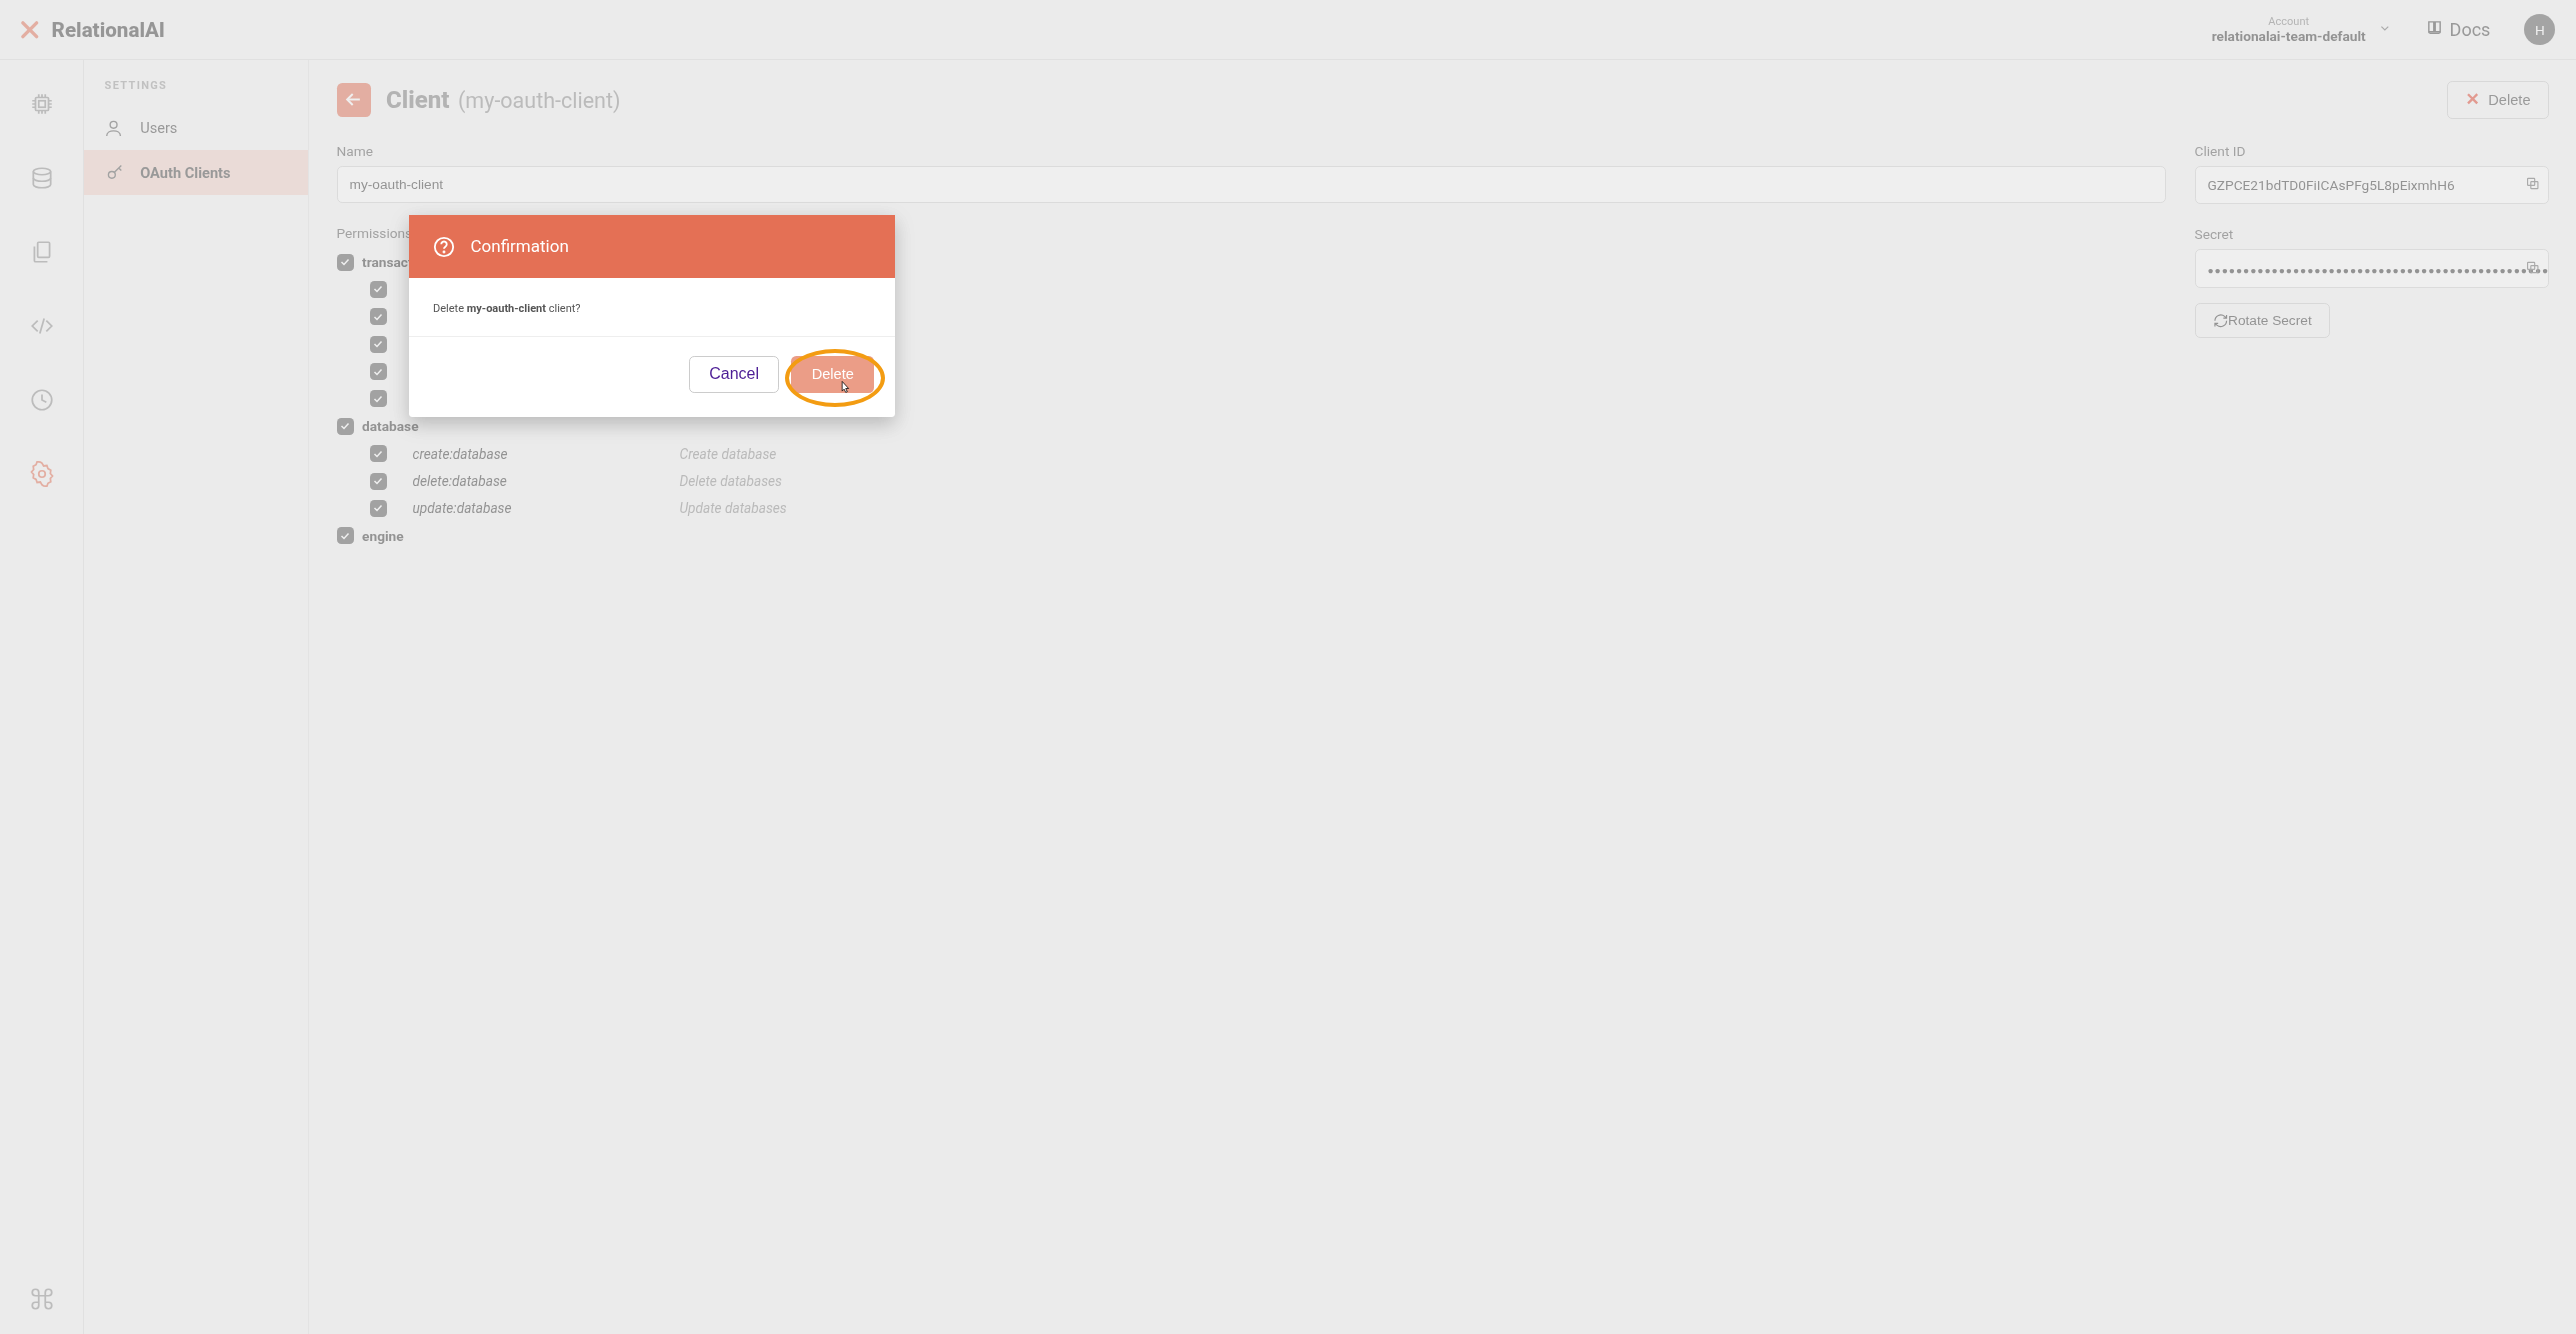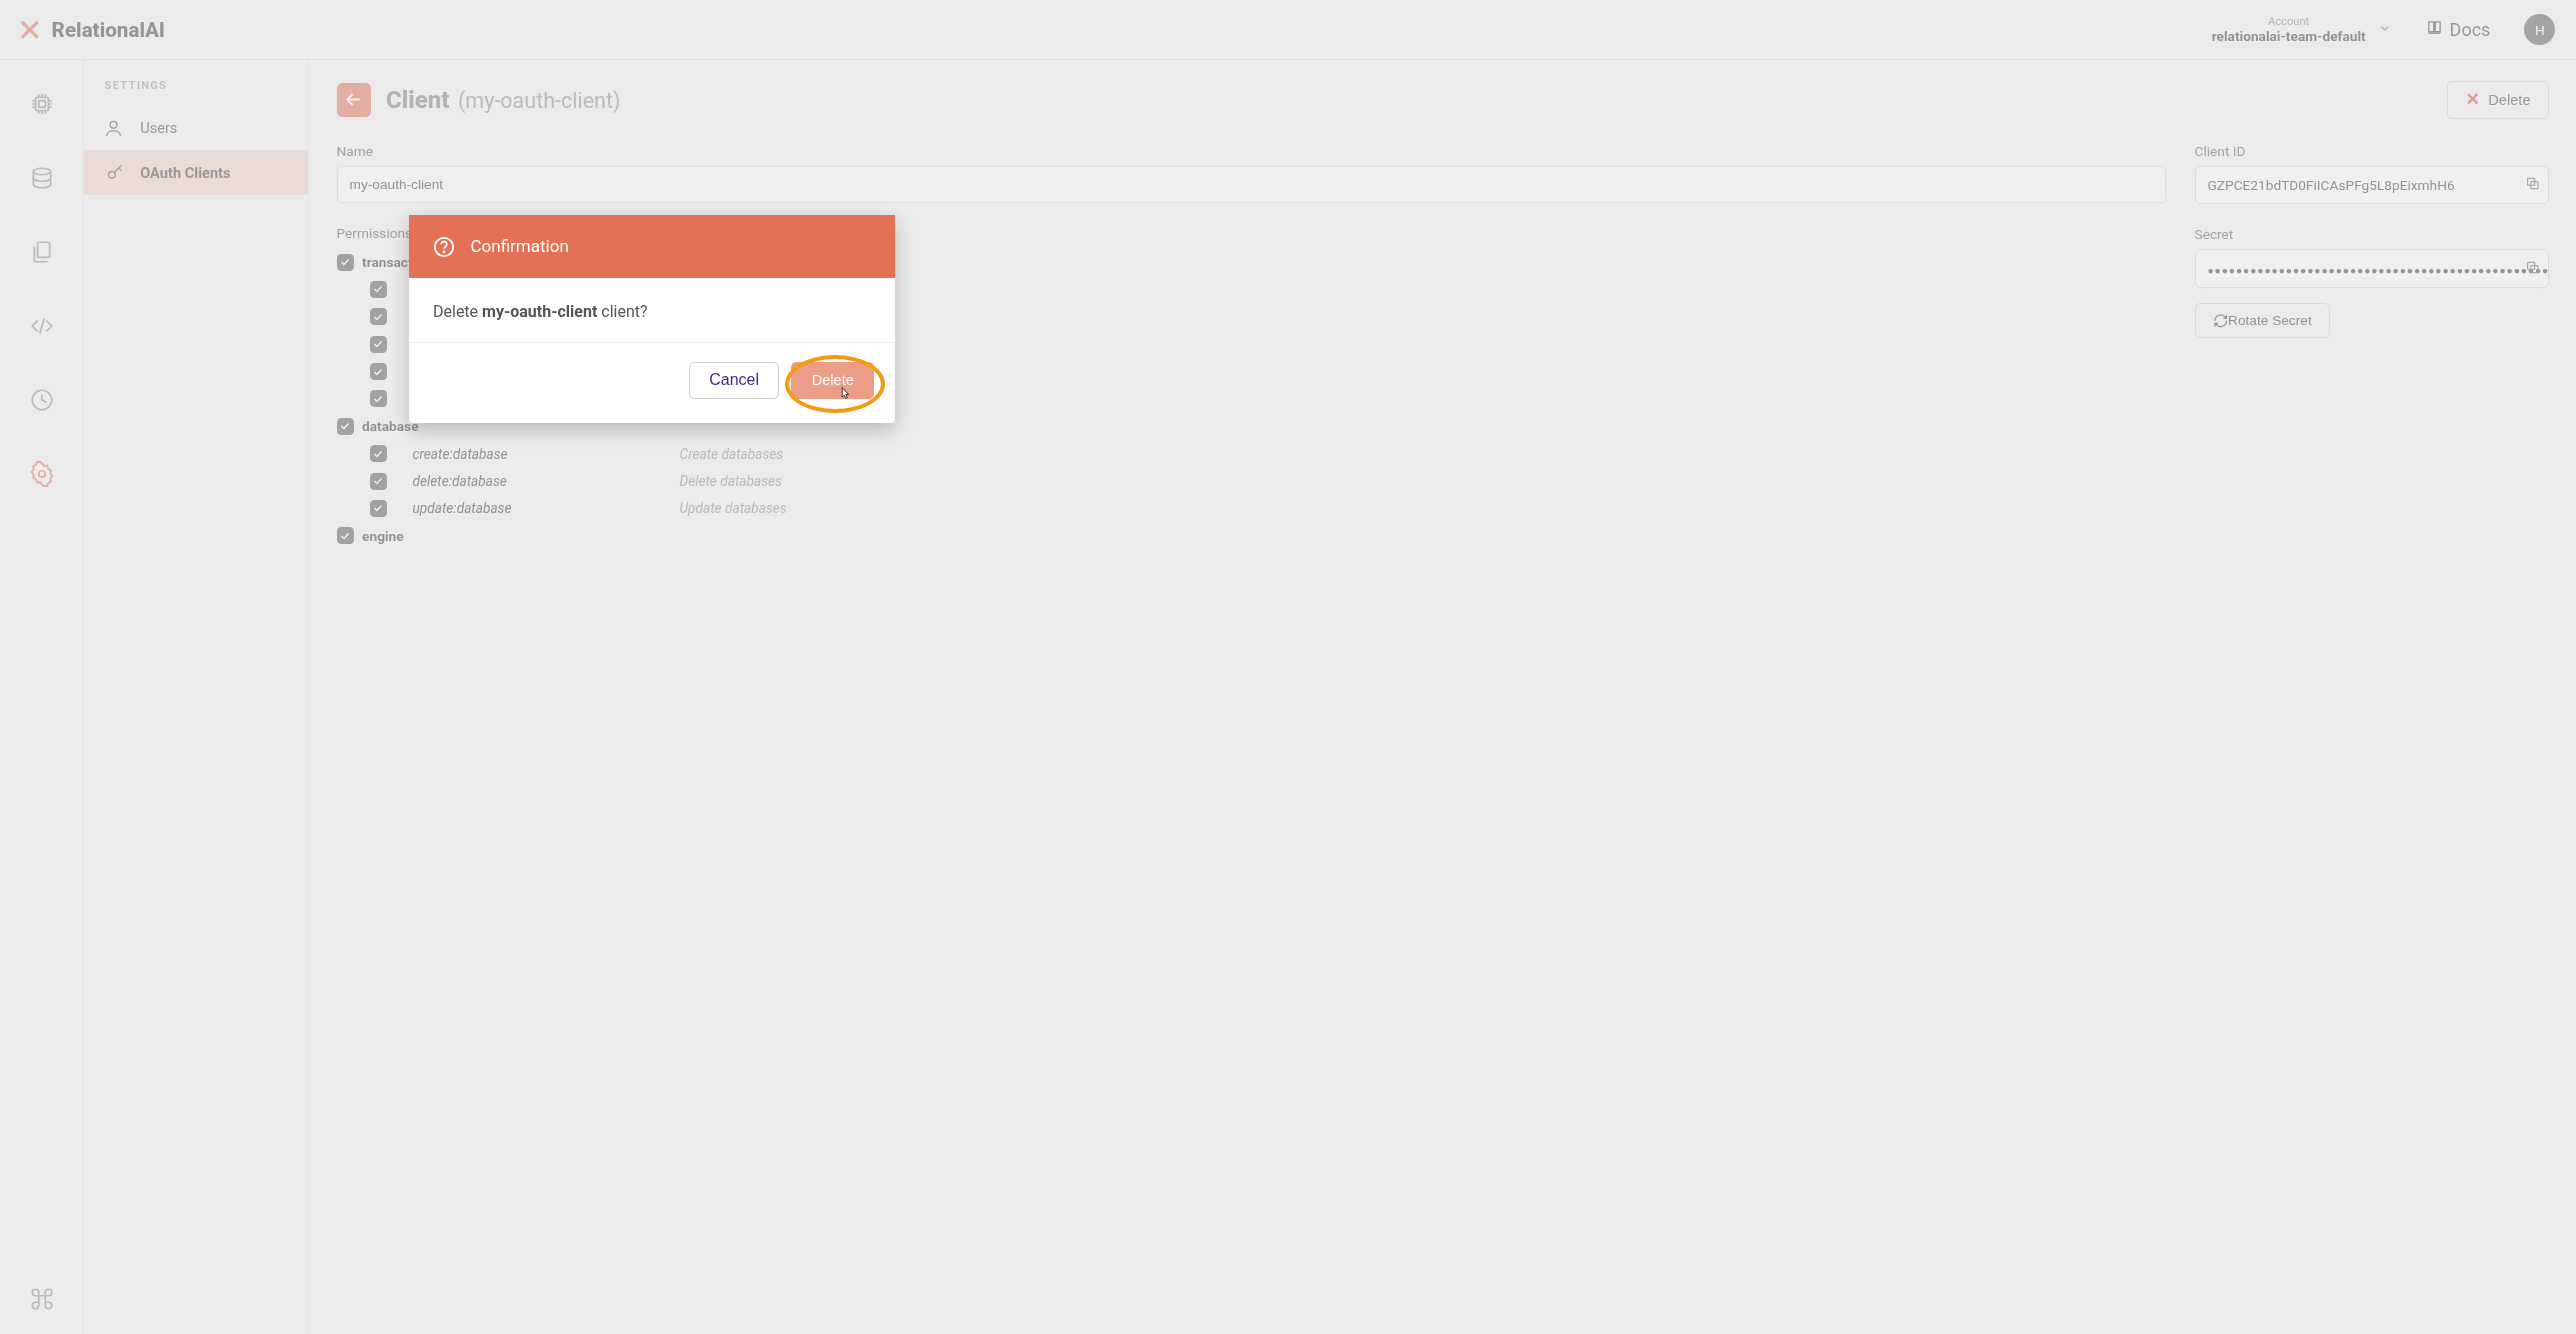--- a/index.html
+++ b/index.html
@@ -326,21 +326,21 @@
       color: #fff;
       padding: 20.6px 24px;
       display: flex;
       align-items: flex-start;
       gap: 15.5px;
       font-size: 17px;
       font-weight: 400;
     }
     .modal-body {
       padding: 24px 24px 20.6px;
-      font-size: 16px;
+      font-size: 11px;
       color: #555;
       border-bottom: 0.9px solid #eee;
     }
     .modal-footer {
       padding: 19px 20.6px 24px;
       display: flex;
       justify-content: flex-end;
       gap: 12px;
       position: relative;
     }
@@ -574,21 +574,21 @@
               </span>
               <span class="perm-group-name">database</span>
             </div>
             <div class="perm-row">
               <span class="cbx">
                 <svg viewBox="0 0 24 24" fill="none" stroke="currentColor" stroke-width="3">
                   <polyline points="5 12 10 17 19 7"></polyline>
                 </svg>
               </span>
               <span class="perm-name">create:database</span>
-              <span class="perm-desc">Create databases</span>
+              <span class="perm-desc">Create database</span>
             </div>
             <div class="perm-row">
               <span class="cbx">
                 <svg viewBox="0 0 24 24" fill="none" stroke="currentColor" stroke-width="3">
                   <polyline points="5 12 10 17 19 7"></polyline>
                 </svg>
               </span>
               <span class="perm-name">delete:database</span>
               <span class="perm-desc">Delete databases</span>
             </div>

